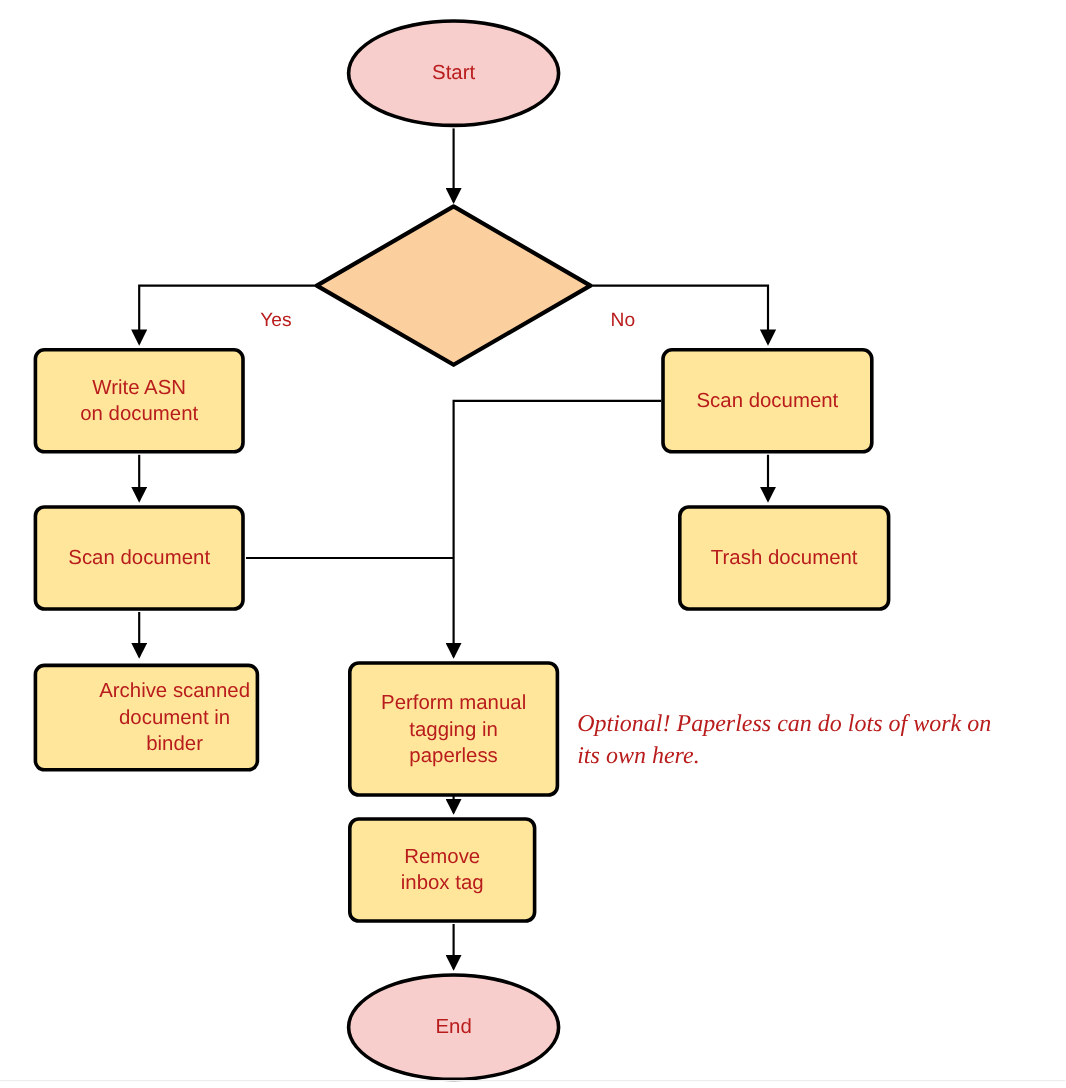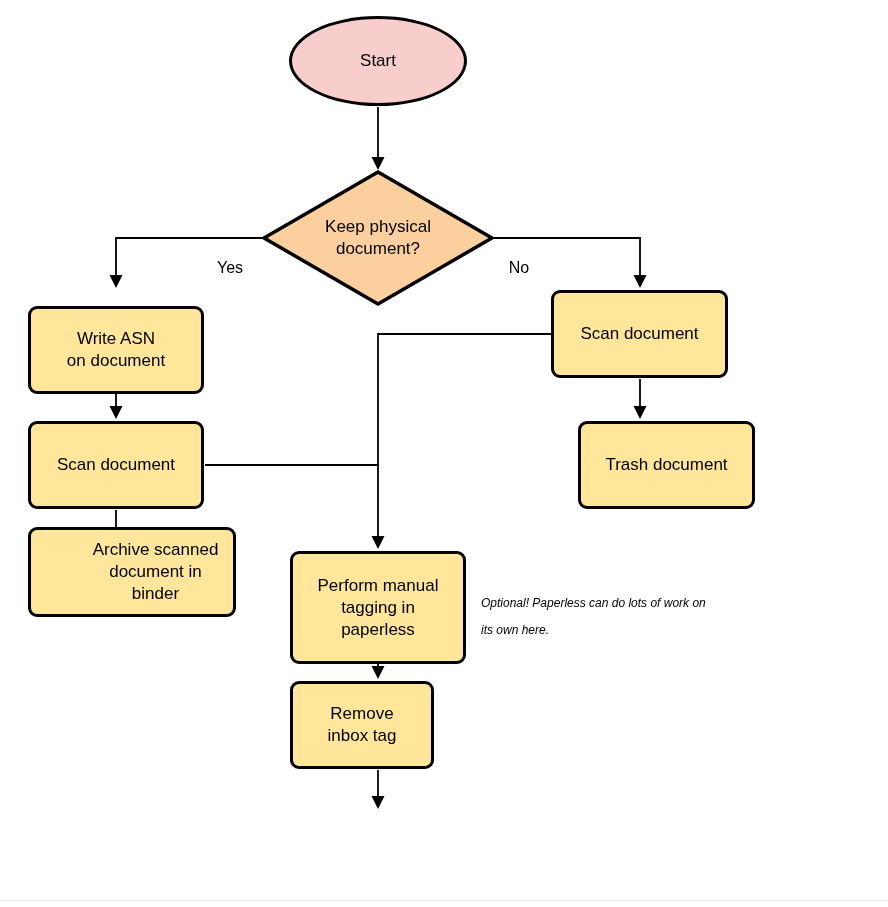--- a/index.html
+++ b/index.html
@@ -2,21 +2,21 @@
 <html><head>
 <meta charset="utf-8">
 <style>
   html, body { margin: 0; padding: 0; background: #ffffff; }
   .canvas {
     position: relative;
     width: 888px;
     height: 907px;
     background: #ffffff;
     font-family: "Liberation Sans", "DejaVu Sans", sans-serif;
-    color: #000000;
+    color: #b91c1c;
     overflow: hidden;
   }
   svg.edge-layer {
     position: absolute;
     left: 0; top: 0;
     width: 888px; height: 907px;
   }
   .node {
     position: absolute;
     box-sizing: border-box;
@@ -51,24 +51,25 @@
   }
   .edge-label {
     position: absolute;
     font-size: 16px;
     line-height: 18px;
     text-align: center;
     margin-top: 47px;
   }
   .note {
     position: absolute;
-    font-size: 12px;
+    font-size: 20px;
     font-style: italic;
     line-height: 27px;
     white-space: pre-line;
+    font-family: Liberation Serif, serif;
   }
   .page-divider {
     position: absolute;
     left: 0;
     top: 900px;
     width: 888px;
     height: 1px;
     background: #ededed;
   }
 </style>
@@ -104,54 +105,55 @@
 
     <path d="M378,770 L378,807" fill="none" stroke="#000" stroke-width="1.8" marker-end="url(#arrow)"></path>
 
     <polygon points="378,172 492,238 378,304 264,238" fill="#fbcf9e" stroke="#000000" stroke-width="3.5" stroke-linejoin="round"></polygon>
   </svg>
 
   <div class="node terminator" style="left:289px; top:16px; width:178px; height:90px;">
     <span>Start</span>
   </div>
 
+  <div class="node terminator" style="left:289px; top:811px; width:178px; height:90px;">
+    <span>End</span>
+  </div>
 
-  <div class="decision-label" style="left:283px; top:205px; width:190px; height:66px;">Keep physical
-document?</div>
 
-  <div class="node process" style="left:28px; top:290px; width:176px; height:88px;margin-top:16px;">
+  <div class="node process" style="left:28px; top:290px; width:176px; height:88px;">
     <span>Write ASN
 on document</span>
   </div>
 
   <div class="node process" style="left:28px; top:421px; width:176px; height:88px;">
     <span>Scan document</span>
   </div>
 
-  <div class="node process" style="left:28px; top:527px; width:208px; height:90px;padding-left:47px;">
+  <div class="node process" style="left:28px; top:553px; width:188px; height:90px;padding-left:47px;">
     <span>Archive scanned
 document in
 binder</span>
   </div>
 
   <div class="node process" style="left:551px; top:290px; width:177px; height:88px;">
     <span>Scan document</span>
   </div>
 
-  <div class="node process" style="left:578px; top:421px; width:177px; height:88px;">
+  <div class="node process" style="left:565px; top:421px; width:177px; height:88px;">
     <span>Trash document</span>
   </div>
 
   <div class="node process" style="left:290px; top:551px; width:176px; height:113px;">
     <span>Perform manual
 tagging in
 paperless</span>
   </div>
 
-  <div class="node process" style="left:290px; top:681px; width:144px; height:88px;">
+  <div class="node process" style="left:290px; top:681px; width:157px; height:88px;">
     <span>Remove
 inbox tag</span>
   </div>
 
   <div class="edge-label" style="left:200px; top:212px; width:60px;">Yes</div>
 
   <div class="edge-label" style="left:489px; top:212px; width:60px;">No</div>
 
   <div class="note" style="left:481px; top:590px; width:404px;">Optional! Paperless can do lots of work on
 its own here.</div>

